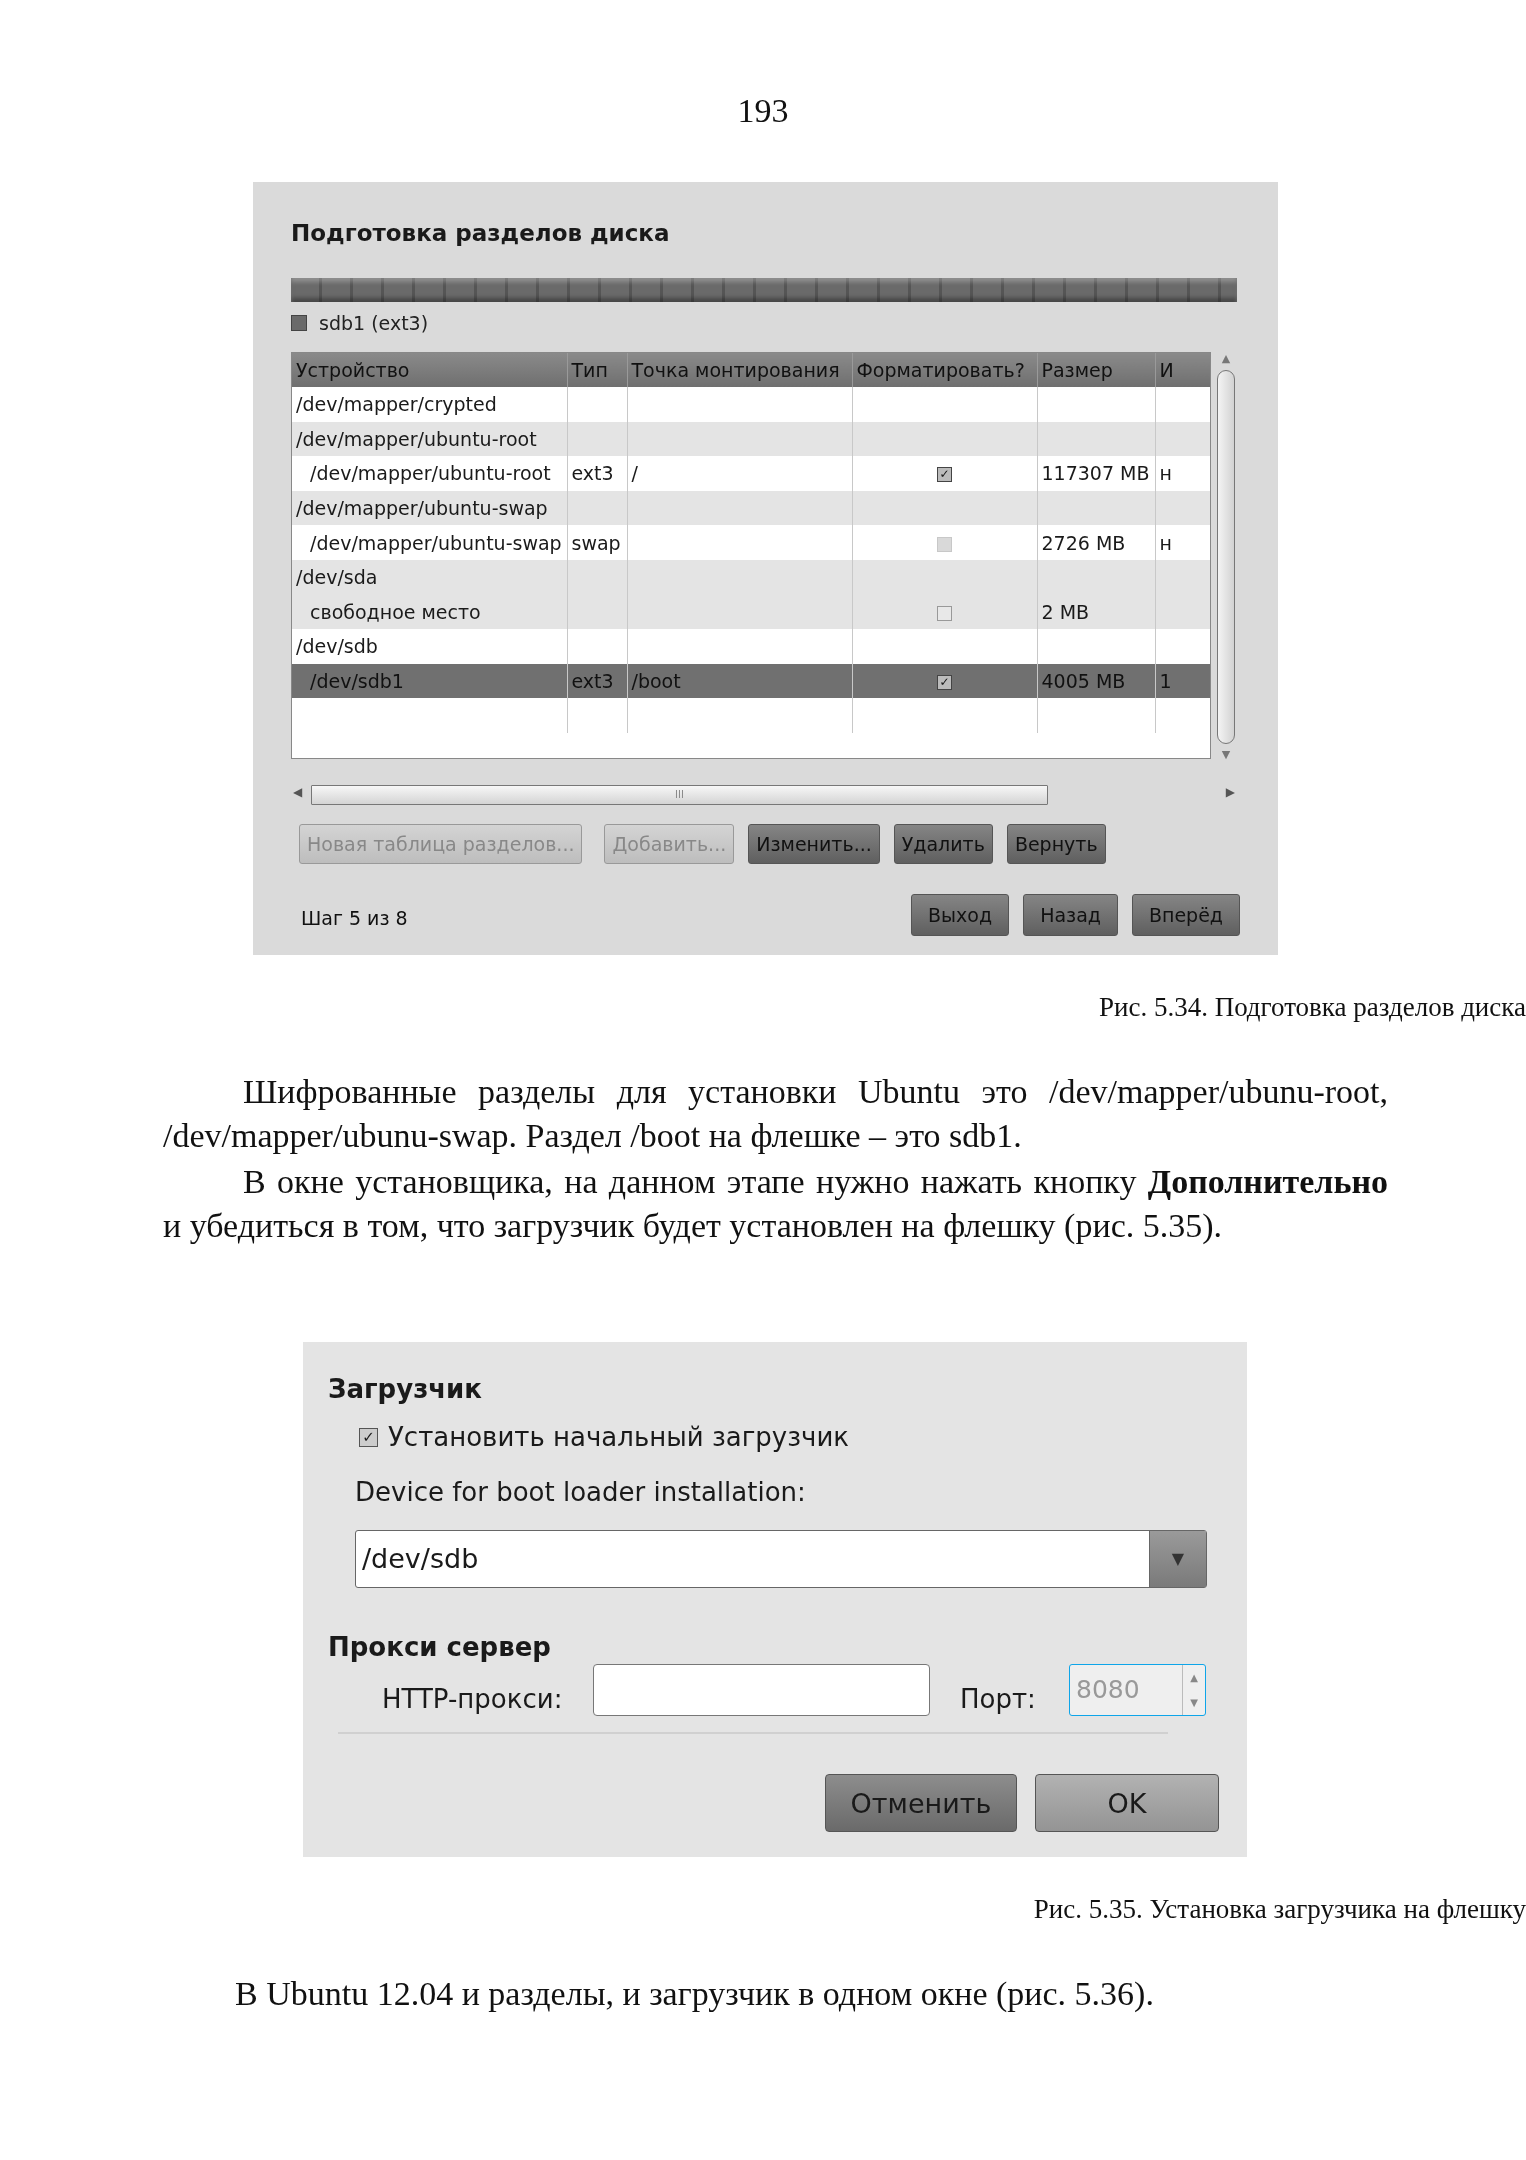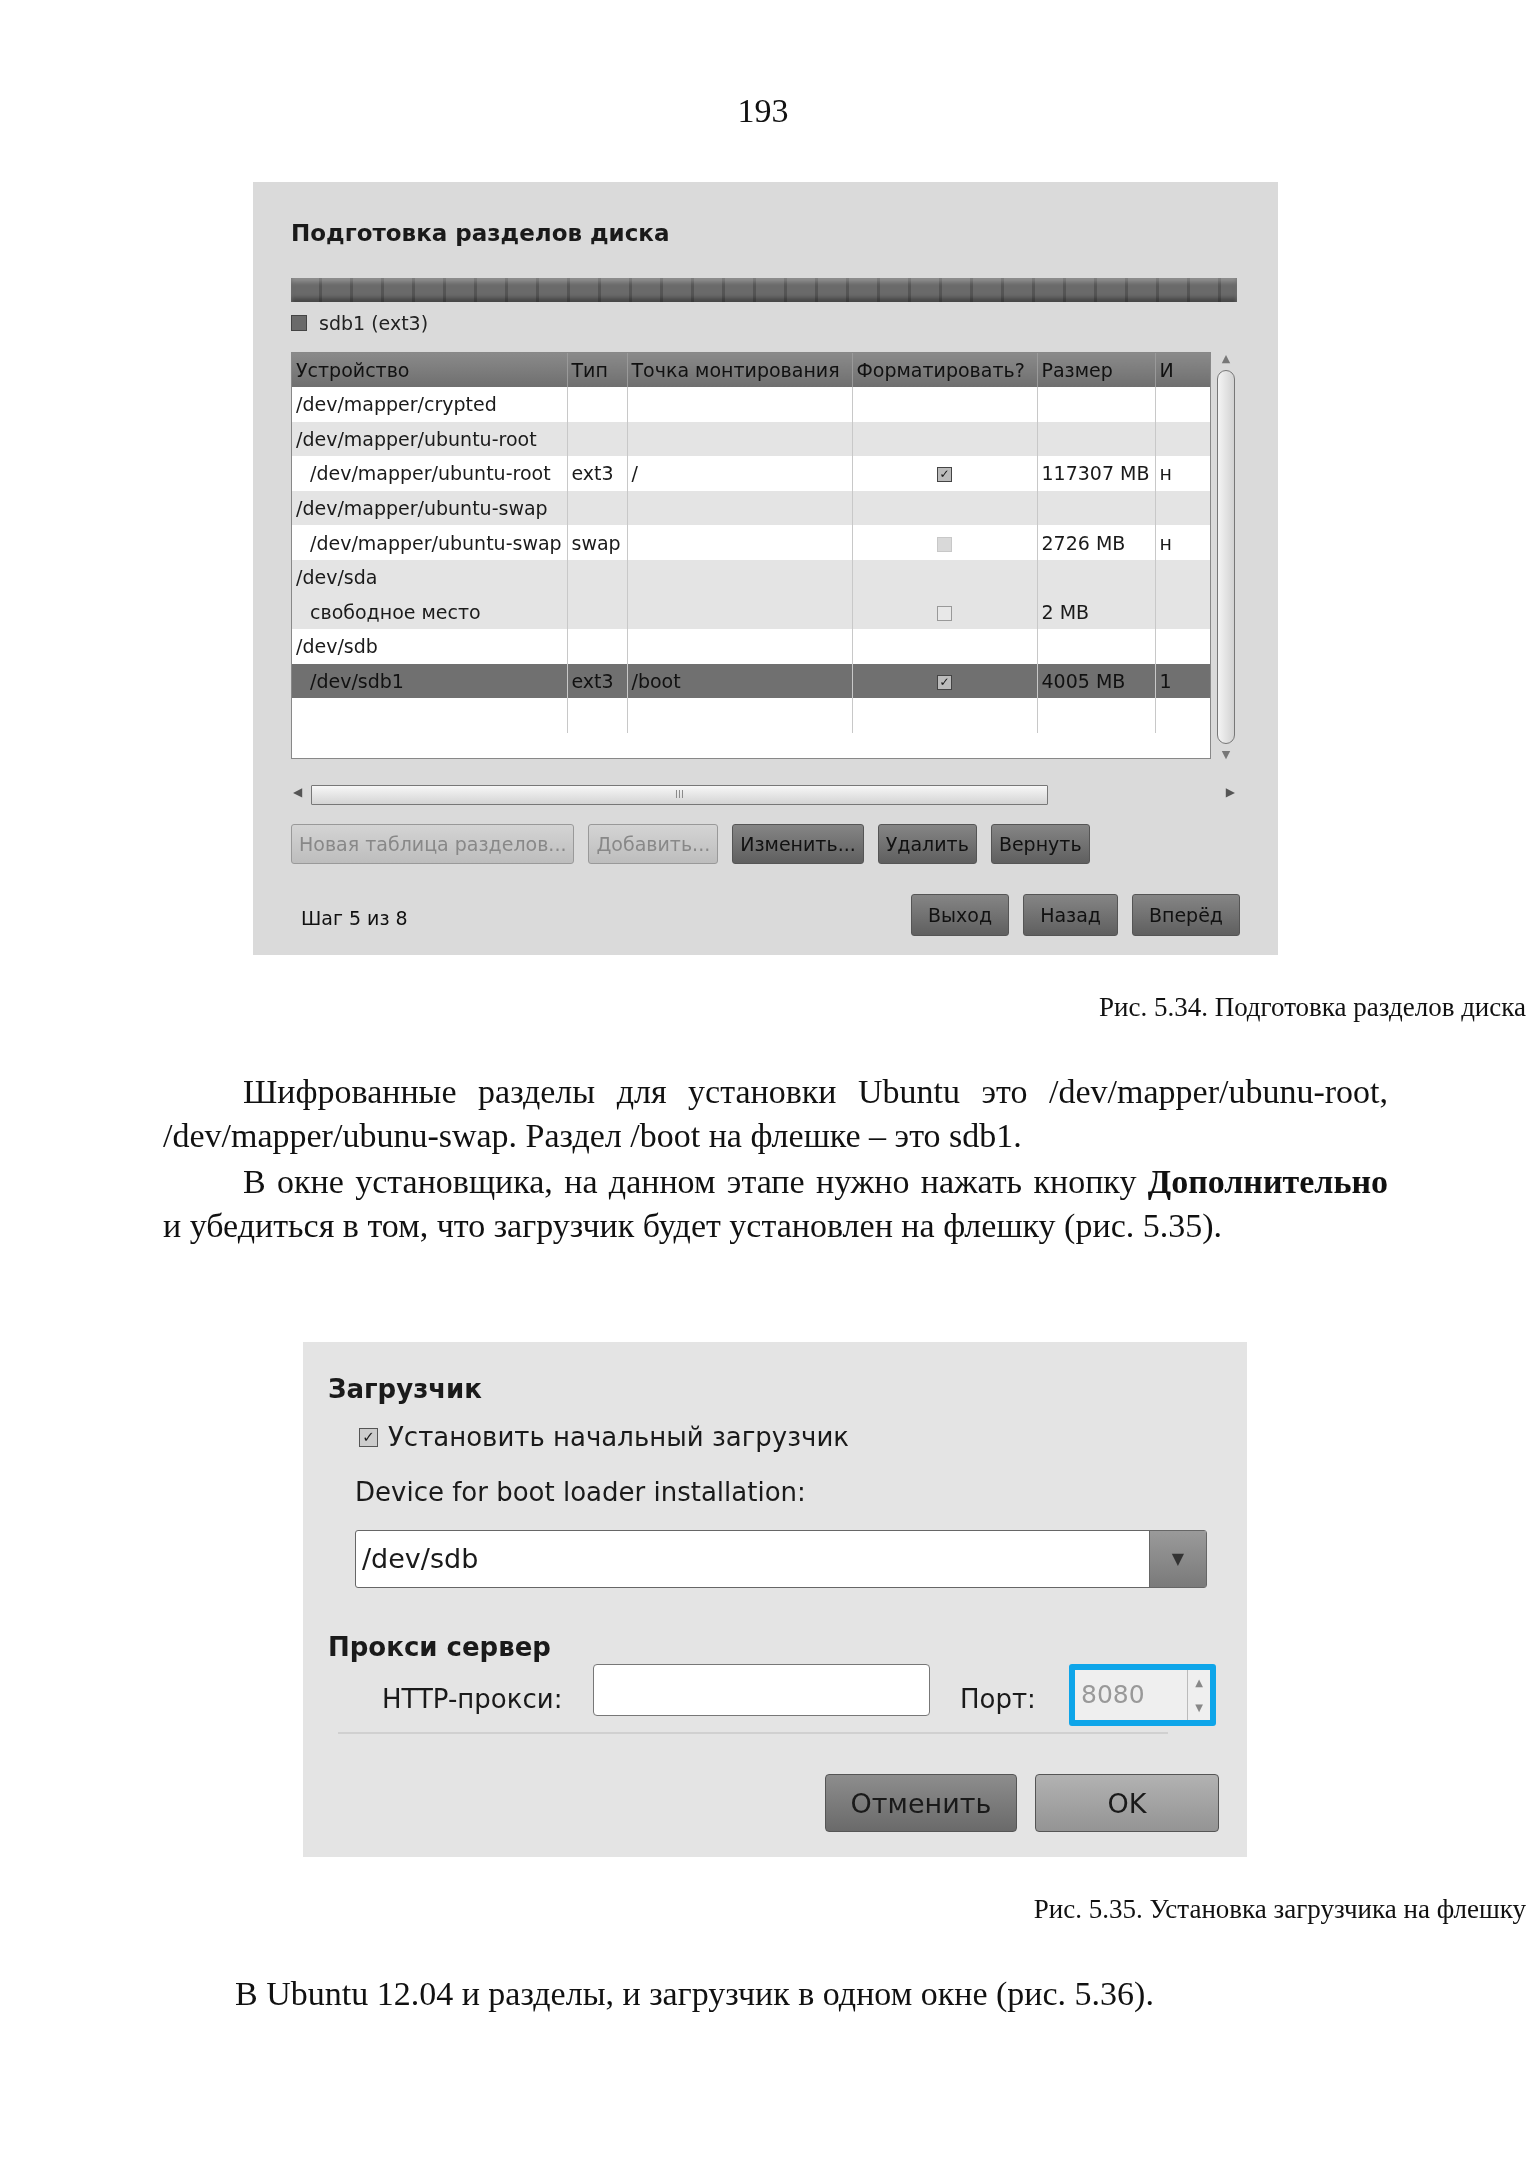--- a/index.html
+++ b/index.html
@@ -32,21 +32,21 @@
   .vscroll .arrow { font-size:11px; color:#777; text-align:center; height:14px; line-height:14px; }
   .vscroll .thumb { position:absolute; left:4px; top:18px; width:16px; height:372px; border:1px solid #777; border-radius:9px;
                     background:linear-gradient(90deg,#f4f4f4,#d2d2d2); }
   .hscroll { position:absolute; left:38px; top:601px; width:946px; height:24px; }
   .hscroll .arrow { position:absolute; top:2px; font-size:12px; color:#555; }
   .hscroll .thumb { position:absolute; left:20px; top:2px; width:735px; height:18px; border:1px solid #777; border-radius:1px;
                     background:linear-gradient(#f7f7f7,#d4d4d4); text-align:center; font-size:10px; color:#888; line-height:18px; }
   .btnrow { position:absolute; left:38px; top:642px; display:flex; gap:14px; }
   .btn { height:38px; padding:0 7px; border:1px solid #555; border-radius:3px; font-size:19px;
          font-family:"DejaVu Sans", sans-serif; display:flex; align-items:center; background:linear-gradient(#858585,#5f5f5f); color:#111; }
-  .btn.disabled { background:linear-gradient(#d4d4d4,#bdbdbd); color:#888; border-color:#999; }
+  .btn.disabled { background:linear-gradient(#d4d4d4,#bdbdbd); color:#888; border-color:#999;margin-left:8px; }
   .step { position:absolute; left:48px; top:725px; font-size:19px; color:#111; }
   .navrow { position:absolute; right:38px; top:712px; display:flex; gap:14px; }
   .navrow .btn { height:40px; padding:0 16px; }
 
   .caption { position:absolute; left:0; width:1526px; text-align:right; font-size:27px; }
   .para { position:absolute; left:163px; width:1225px; font-size:34px; line-height:44px; text-align:justify; }
   .para .ind { display:inline-block; width:80px; }
 
   
   .fig2 { position:absolute; left:303px; top:1342px; width:930px; height:515px; background:#e4e4e4;
@@ -54,21 +54,21 @@
   .f2-h { position:absolute; left:25px; font-size:26px; font-weight:bold; }
   .f2-chkrow { position:absolute; left:56px; top:80px; font-size:26px; display:flex; align-items:center; gap:10px; }
   .f2-chk { width:17px; height:17px; border:1px solid #555; background:#ccc; font-size:15px; line-height:17px; text-align:center; }
   .f2-label { position:absolute; left:52px; top:135px; font-size:26px; }
   .f2-combo { position:absolute; left:52px; top:188px; width:850px; height:56px; border:1px solid #666; border-radius:3px; background:#fff; display:flex; }
   .f2-combo-val { flex:1; padding-left:6px; font-size:27px; line-height:56px; }
   .f2-combo-btn { width:56px; background:linear-gradient(#9a9a9a,#7a7a7a); border-left:1px solid #666; text-align:center; line-height:56px; font-size:16px; color:#333; }
   .f2-proxy-lbl { position:absolute; left:79px; top:342px; font-size:26px; }
   .f2-proxy-in { position:absolute; left:290px; top:322px; width:335px; height:50px; border:1px solid #777; border-radius:4px; background:#fff; }
   .f2-port-lbl { position:absolute; left:657px; top:342px; font-size:26px; }
-  .f2-port { position:absolute; left:766px; top:322px; width:135px; height:50px; border:6px solid #0ea5e9; border-radius:3px; background:#efefef; display:flex; }
+  .f2-port { position:absolute; left:766px; top:322px; width:135px; height:50px; border:1px solid #0ea5e9; border-radius:3px; background:#efefef; display:flex; }
   .f2-port-val { flex:1; font-size:25px; color:#999; line-height:50px; padding-left:6px; }
   .f2-spin { width:22px; border-left:1px solid #bbb; font-size:10px; color:#888; display:flex; flex-direction:column; justify-content:space-around; align-items:center; }
   .f2-sep { position:absolute; left:35px; top:390px; width:830px; height:2px; background:#d0d0d0; }
   .f2-btns { position:absolute; right:28px; top:432px; display:flex; gap:18px; }
   .f2-btn { width:190px; height:56px; border:1px solid #555; border-radius:4px; font-size:27px; display:flex; align-items:center; justify-content:center; }
   .f2-btn.dark { background:linear-gradient(#8d8d8d,#6a6a6a); }
   .f2-btn.light { background:linear-gradient(#b2b2b2,#949494); width:182px; }
 </style>
 </head>
 <body>

